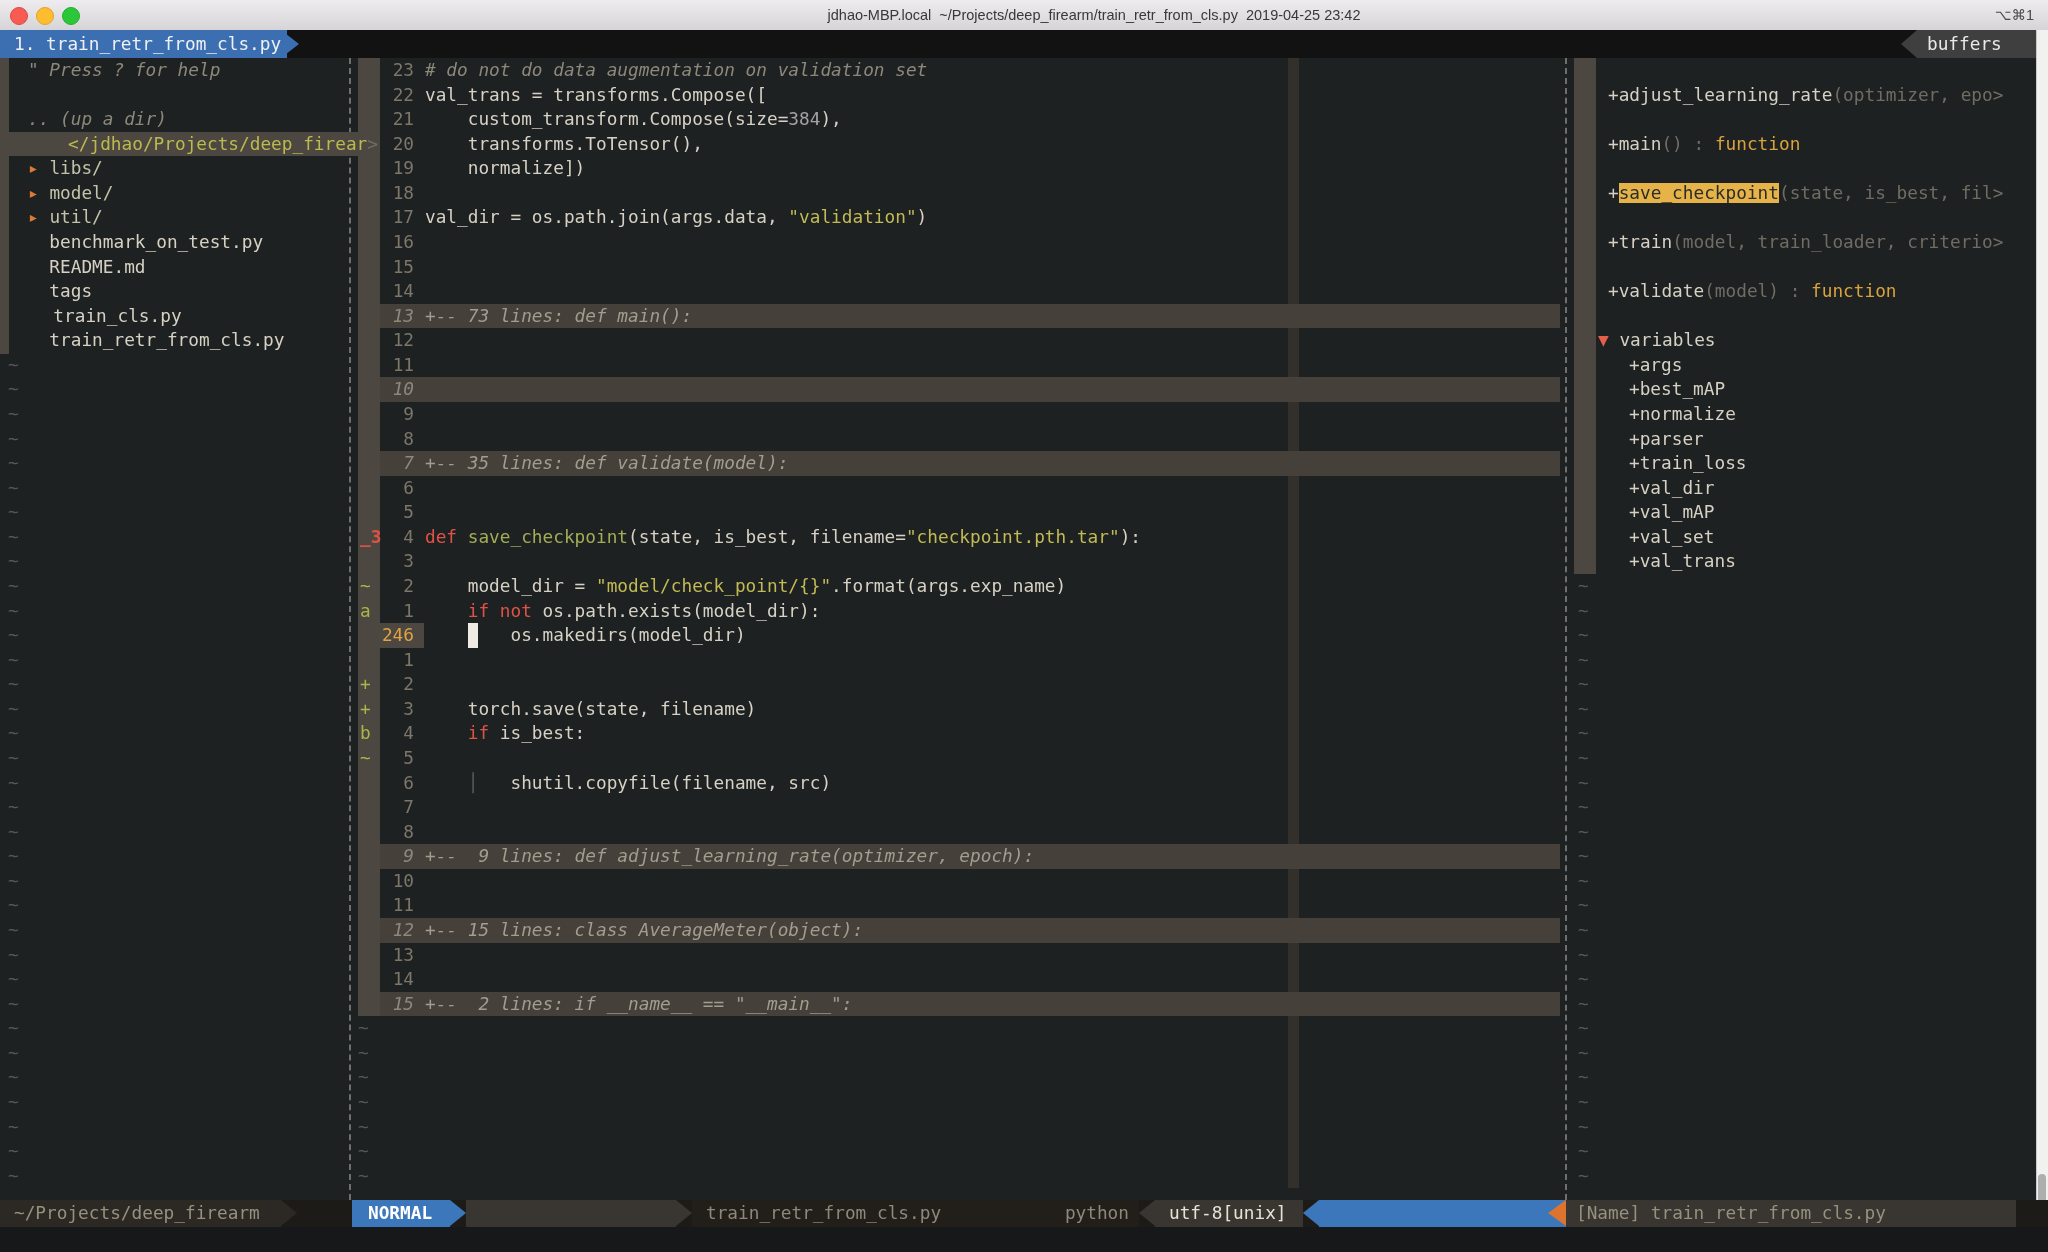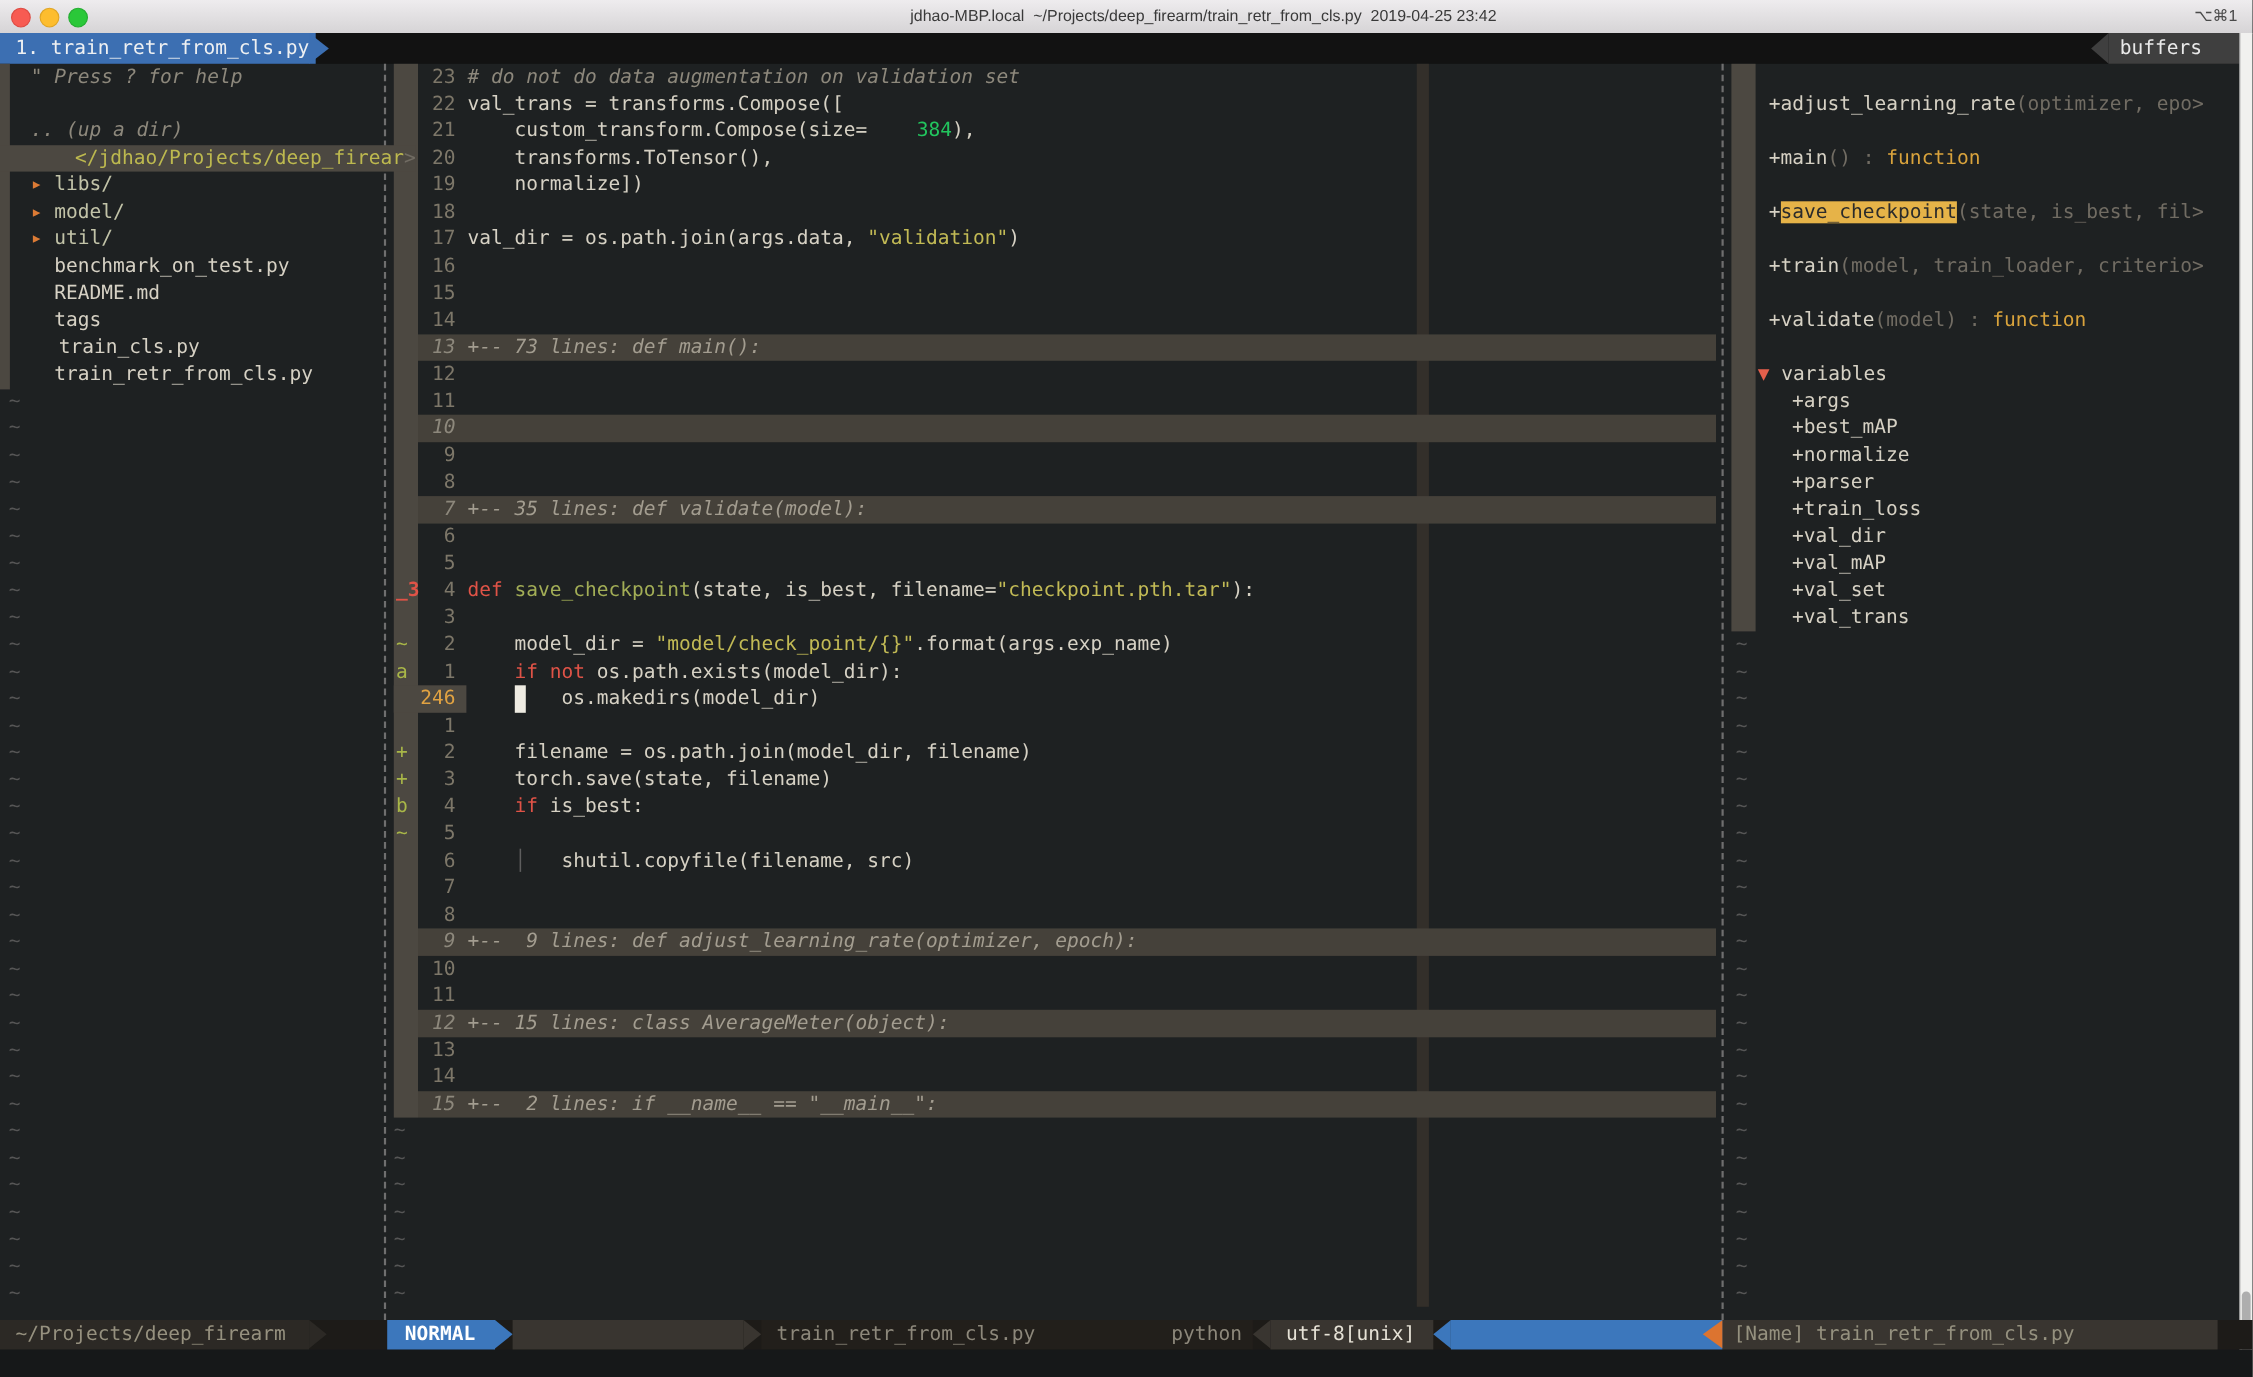--- a/index.html
+++ b/index.html
@@ -29,21 +29,21 @@
   
   .vsep{top:58px;height:1142px;width:0;border-left:2px dashed #6f6f6f;}
   .strip{background:#4c4841;}
   .colorcol{left:1288px;top:58px;width:11px;height:1130px;background:#332f2a;}
   .rtrack{left:2036px;top:30px;width:12px;height:1222px;background:#f1f1ef;border-left:1px solid #c9c9c9;box-sizing:border-box;}
   .rthumb{left:2038px;top:1174px;width:8px;height:70px;background:#aeaeae;border-radius:4px;}
   
   .win{position:absolute;top:58px;}
   .row{position:absolute;left:0;width:100%;height:24.57px;line-height:24.57px;white-space:pre;}
   .sp{color:#d6d1c4;} .sc{color:#8d887c;font-style:italic;} .sk{color:#df5347;}
-  .ss{color:#c2ba55;} .sn{color:#22c55e;margin-left:45px;} .sf{color:#a2ad56;} .sg{color:#5e5e5e;}
+  .ss{color:#c2ba55;} .sn{color:#a3a3a3;} .sf{color:#a2ad56;} .sg{color:#5e5e5e;}
   .sd{color:#716c63;} .sy{color:#d9a33c;} .stri{color:#e55f4b;}
   .sar{color:#dc7b35;} .sdir{color:#c2c3a8;} .ssel{color:#bdb94f;}
   .shl{background:#e6b348;color:#2b2b2b;}
   .scur{display:inline-block;width:10.7px;background:#eeebe2;color:#eeebe2;}
   .tilde{color:#565656;}
   .foldbar{position:absolute;top:0;left:24px;right:0;height:100%;background:#45413a;}
   .foldtext{position:absolute;left:69px;color:#a39d90;font-style:italic;}
   .signspan{position:absolute;left:4px;}
   .mark{color:#a9b748;} .sigred{color:#df5347;font-weight:bold;}
   .numcol{position:absolute;left:26px;width:32px;text-align:right;color:#7d7769;}
@@ -155,21 +155,21 @@
       <div class="row" style="top: 368.55px;"><span class="numcol">8</span><span class="codespan"></span></div>
       <div class="row" style="top: 393.12px;"><div class="foldbar"></div><span class="numcol fold">7</span><span class="foldtext">+-- 35 lines: def validate(model):</span></div>
       <div class="row" style="top: 417.69px;"><span class="numcol">6</span><span class="codespan"></span></div>
       <div class="row" style="top: 442.26px;"><span class="numcol">5</span><span class="codespan"></span></div>
       <div class="row" style="top: 466.83px;"><span class="signspan sigred">_3</span><span class="numcol">4</span><span class="codespan"><span class="sk">def</span><span class="sp"> </span><span class="sf">save_checkpoint</span><span class="sp">(state, is_best, filename=</span><span class="ss">"checkpoint.pth.tar"</span><span class="sp">):</span></span></div>
       <div class="row" style="top: 491.4px;"><span class="numcol">3</span><span class="codespan"></span></div>
       <div class="row" style="top: 515.97px;"><span class="signspan mark">~</span><span class="numcol">2</span><span class="codespan"><span class="sp">    model_dir = </span><span class="ss">"model/check_point/{}"</span><span class="sp">.format(args.exp_name)</span></span></div>
       <div class="row" style="top: 540.54px;"><span class="signspan mark">a</span><span class="numcol">1</span><span class="codespan"><span class="sp">    </span><span class="sk">if</span><span class="sp"> </span><span class="sk">not</span><span class="sp"> os.path.exists(model_dir):</span></span></div>
       <div class="row" style="top: 565.11px;"><span class="curnum">246</span><span class="codespan"><span class="sp">    </span><span class="scur"> </span><span class="sp">   os.makedirs(model_dir)</span></span></div>
       <div class="row" style="top: 589.68px;"><span class="numcol">1</span><span class="codespan"></span></div>
-      <div class="row" style="top: 614.25px;"><span class="signspan mark">+</span><span class="numcol">2</span><span class="codespan"><span class="sp">    filename = os.path.join(model_dir, filename)</span></span></div>
+      <div class="row" style="top: 614.25px;"><span class="signspan mark">+</span><span class="numcol">2</span></div>
       <div class="row" style="top: 638.82px;"><span class="signspan mark">+</span><span class="numcol">3</span><span class="codespan"><span class="sp">    torch.save(state, filename)</span></span></div>
       <div class="row" style="top: 663.39px;"><span class="signspan mark">b</span><span class="numcol">4</span><span class="codespan"><span class="sp">    </span><span class="sk">if</span><span class="sp"> is_best:</span></span></div>
       <div class="row" style="top: 687.96px;"><span class="signspan mark">~</span><span class="numcol">5</span></div>
       <div class="row" style="top: 712.53px;"><span class="numcol">6</span><span class="codespan"><span class="sp">    </span><span class="sg">│</span><span class="sp">   shutil.copyfile(filename, src)</span></span></div>
       <div class="row" style="top: 737.1px;"><span class="numcol">7</span><span class="codespan"></span></div>
       <div class="row" style="top: 761.67px;"><span class="numcol">8</span><span class="codespan"></span></div>
       <div class="row" style="top: 786.24px;"><div class="foldbar"></div><span class="numcol fold">9</span><span class="foldtext">+--  9 lines: def adjust_learning_rate(optimizer, epoch):</span></div>
       <div class="row" style="top: 810.81px;"><span class="numcol">10</span><span class="codespan"></span></div>
       <div class="row" style="top: 835.38px;"><span class="numcol">11</span><span class="codespan"></span></div>
       <div class="row" style="top: 859.95px;"><div class="foldbar"></div><span class="numcol fold">12</span><span class="foldtext">+-- 15 lines: class AverageMeter(object):</span></div>

